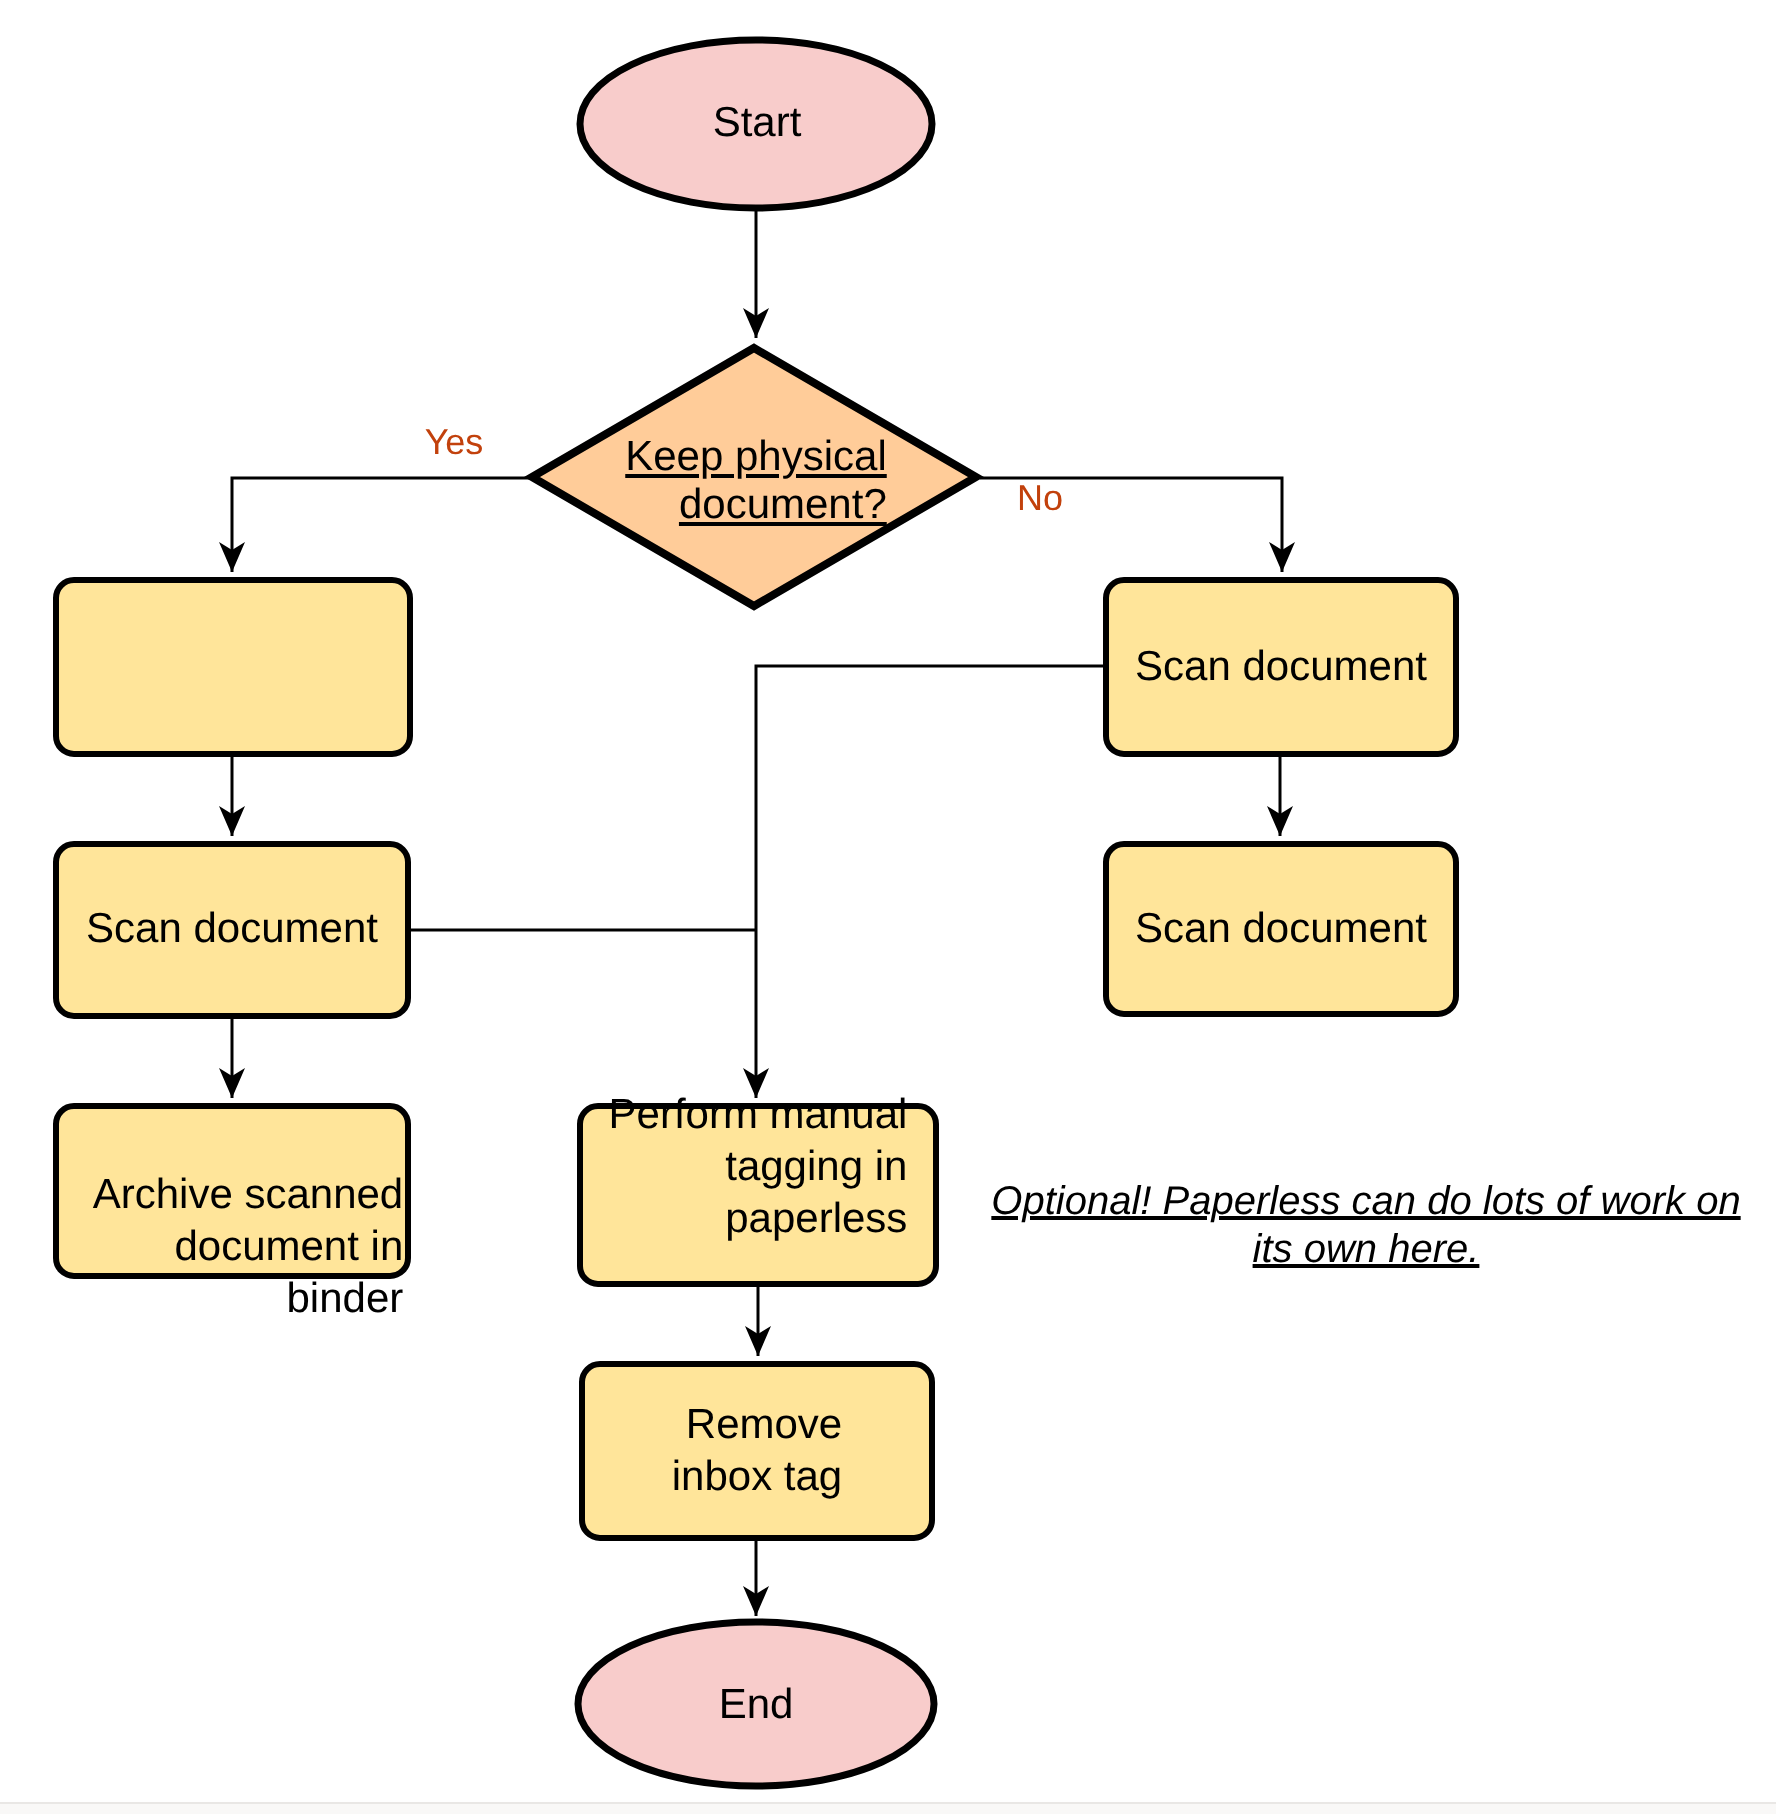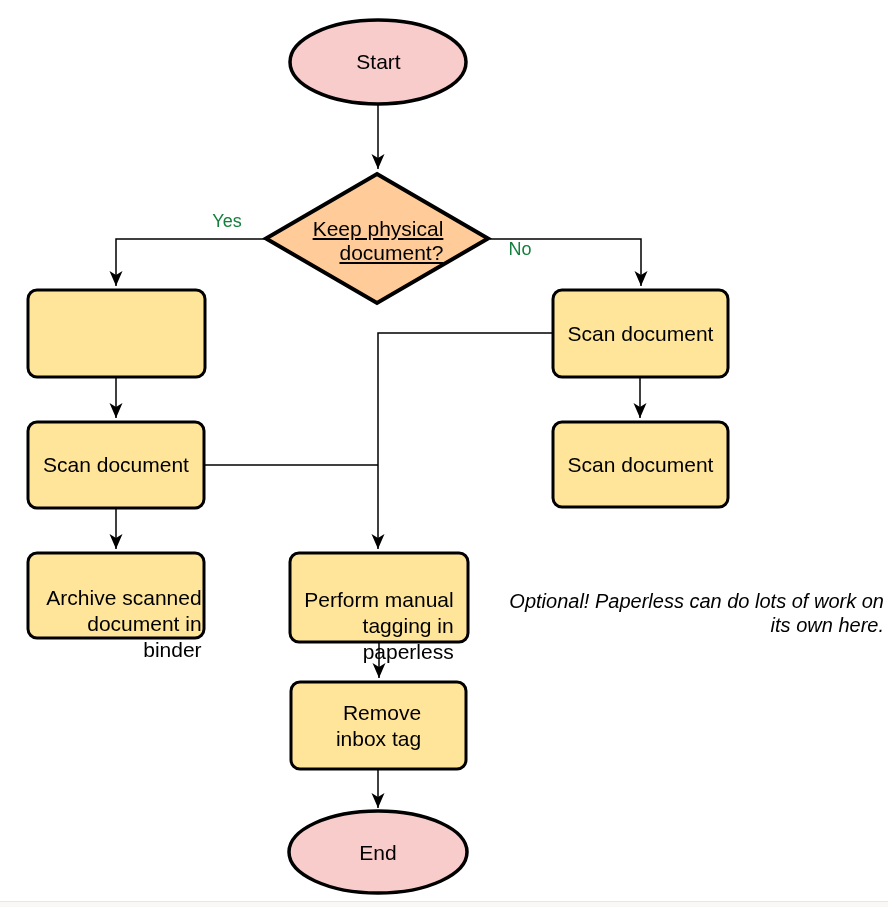--- a/index.html
+++ b/index.html
@@ -47,34 +47,35 @@
     font-size: 21px;
     line-height: 26px;
     color: #000000;
     white-space: pre-line;
     pointer-events: none;
   }
   .edge-label {
     position: absolute;
     font-size: 18px;
     line-height: 22px;
-    color: #15803d;
+    color: #c2410c;
     text-align: center;
   }
   .note-text {
     position: absolute;
     left: 482px;
     top: 589px;
     width: 402px;
     font-size: 20px;
     line-height: 24px;
     font-style: italic;
     color: #000000;
-    text-align: right;
+    text-align: center;
     white-space: pre-line;
+    text-decoration: underline;
   }
   .bottom-strip {
     position: absolute;
     left: 0;
     bottom: 0;
     width: 100%;
     height: 5px;
     background: #F9F8F7;
     border-top: 1px solid #E9E7E5;
   }
@@ -120,21 +121,21 @@
 
   <div class="node-label" style="left:290px; top:20px; width:177px; height:84px;">Start</div>
   <div class="node-label" style="left:272px; top:213px; width:212px; height:56px; line-height:24px;text-decoration:underline;">Keep physical
 document?</div>
   <div class="node-label" style="left:28px; top:422px; width:176px; height:86px;">Scan document</div>
   <div class="node-label" style="left:28px; top:553px; width:192px; height:85px;margin-top:28px;">Archive scanned
 document in
 binder</div>
   <div class="node-label" style="left:553px; top:290px; width:175px; height:87px;">Scan document</div>
   <div class="node-label" style="left:553px; top:422px; width:175px; height:85px;">Scan document</div>
-  <div class="node-label" style="left:290px; top:581px; width:178px; height:89px;">Perform manual
+  <div class="node-label" style="left:290px; top:539px; width:178px; height:89px;">Perform manual
 tagging in
 paperless</div>
   <div class="node-label" style="left:291px; top:682px; width:175px; height:87px;">Remove
 inbox tag</div>
   <div class="node-label" style="left:289px; top:812px; width:178px; height:81px;">End</div>
 
   <div class="edge-label" style="left:203px; top:210px; width:48px;">Yes</div>
   <div class="edge-label" style="left:500px; top:210px; width:40px;margin-top:28px;">No</div>
 
   <div class="note-text">Optional! Paperless can do lots of work on

